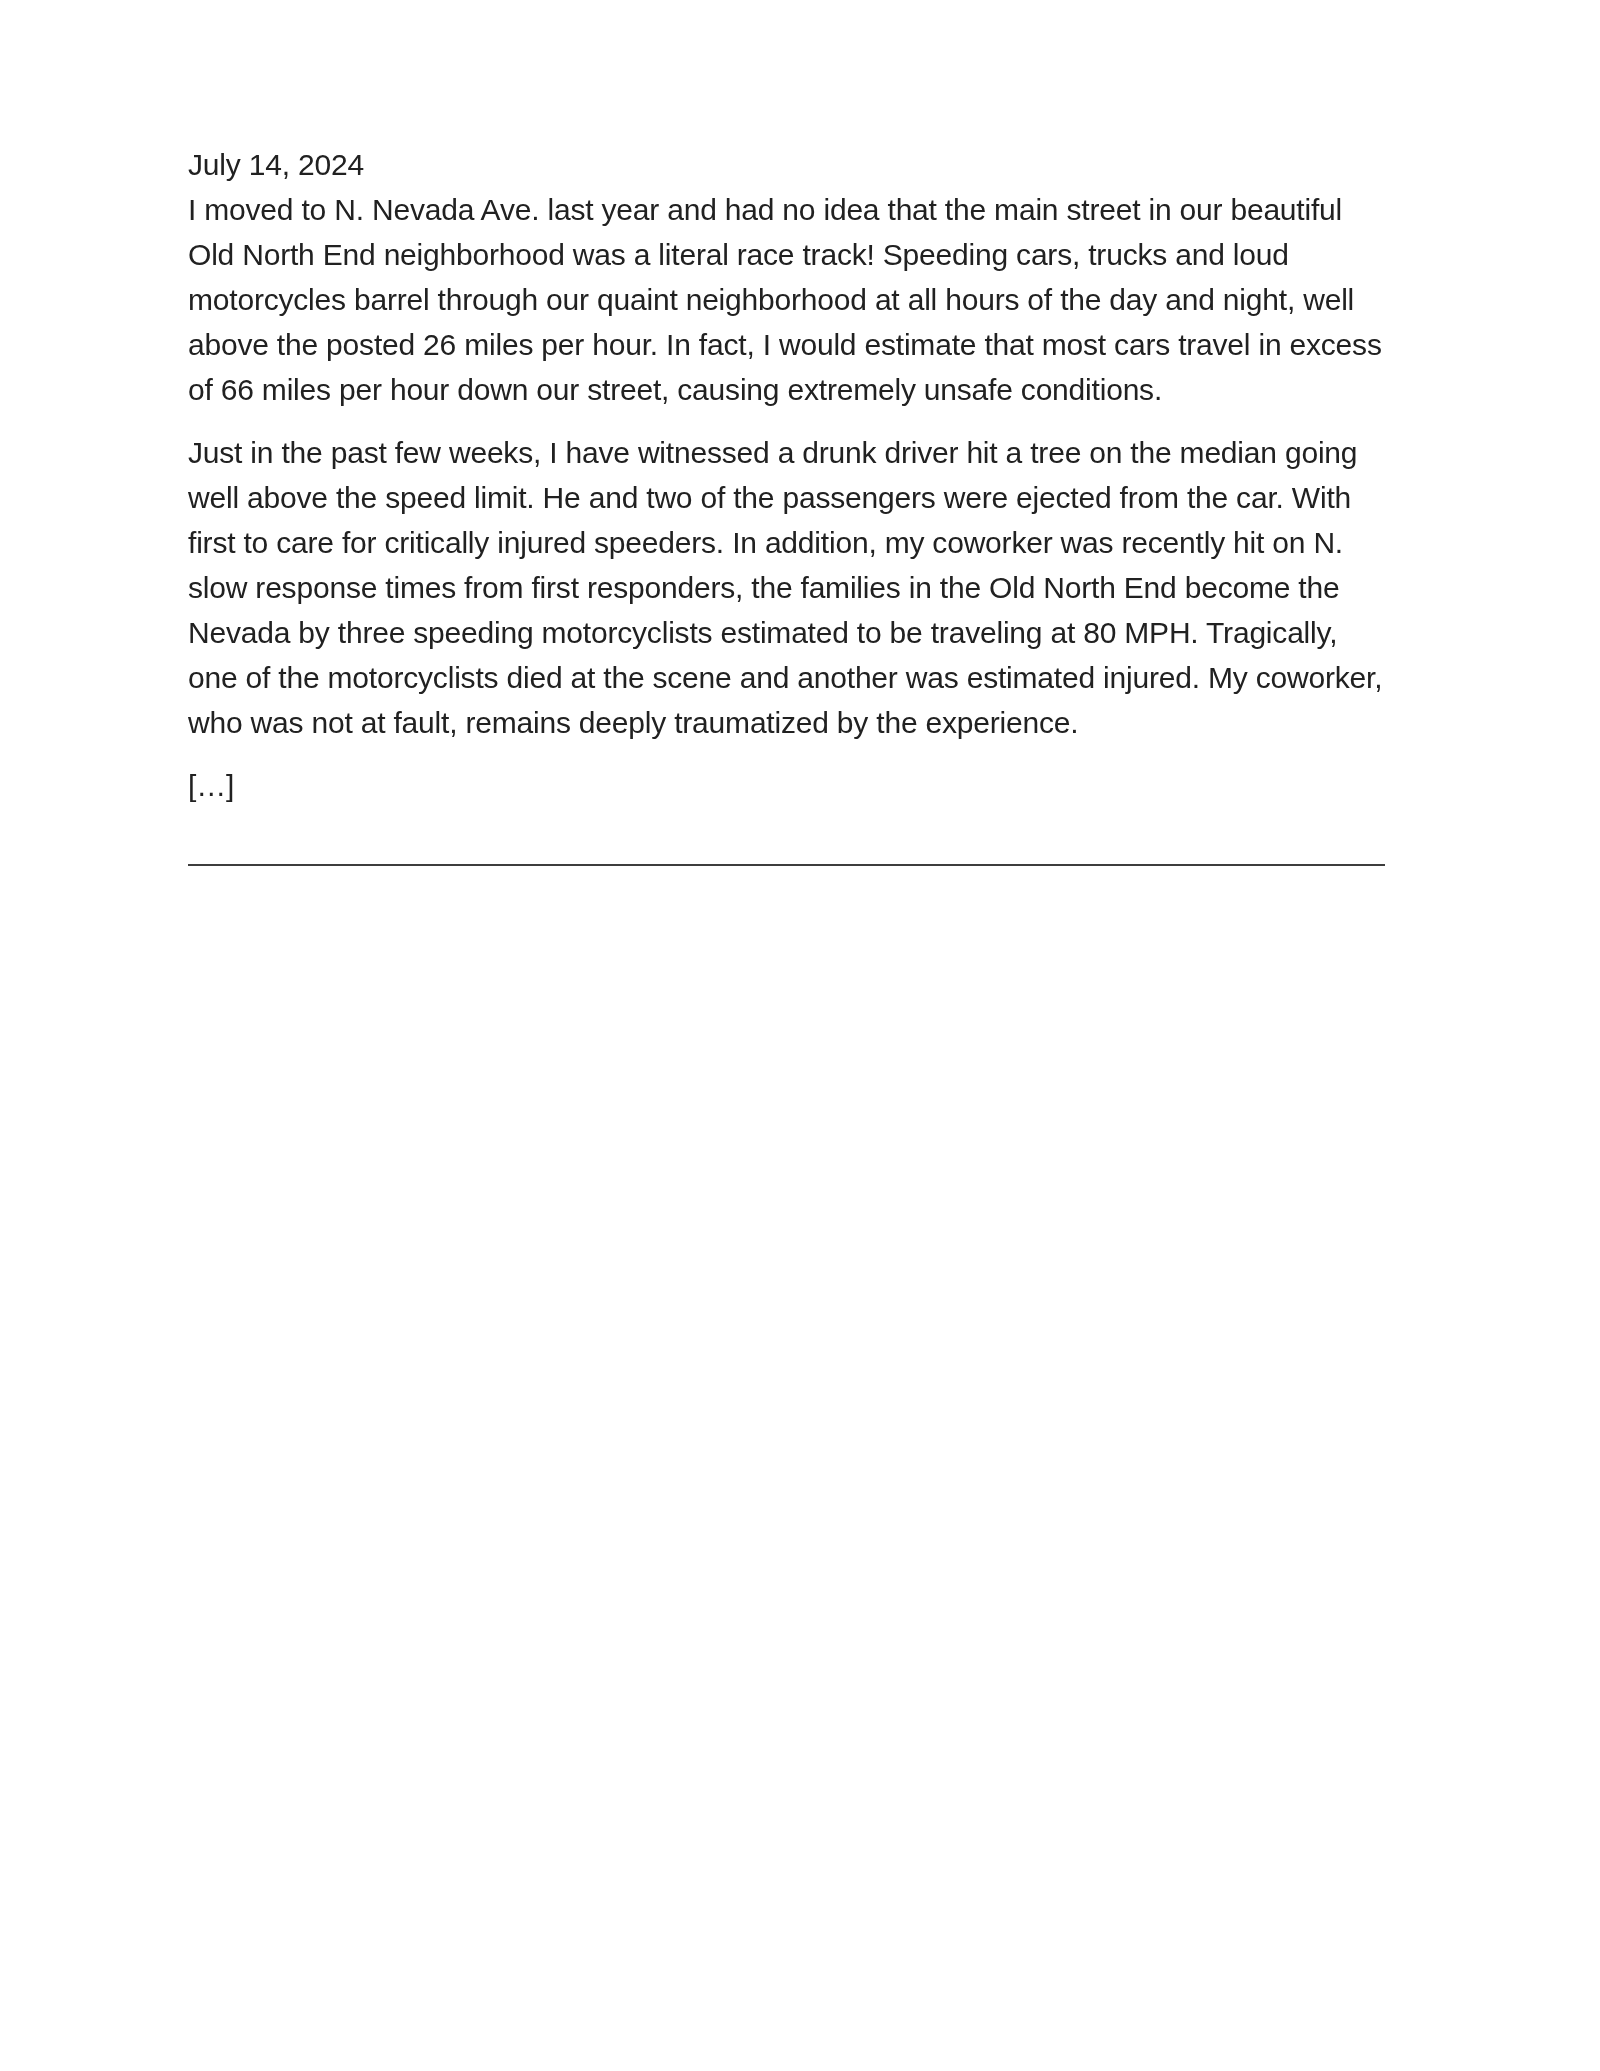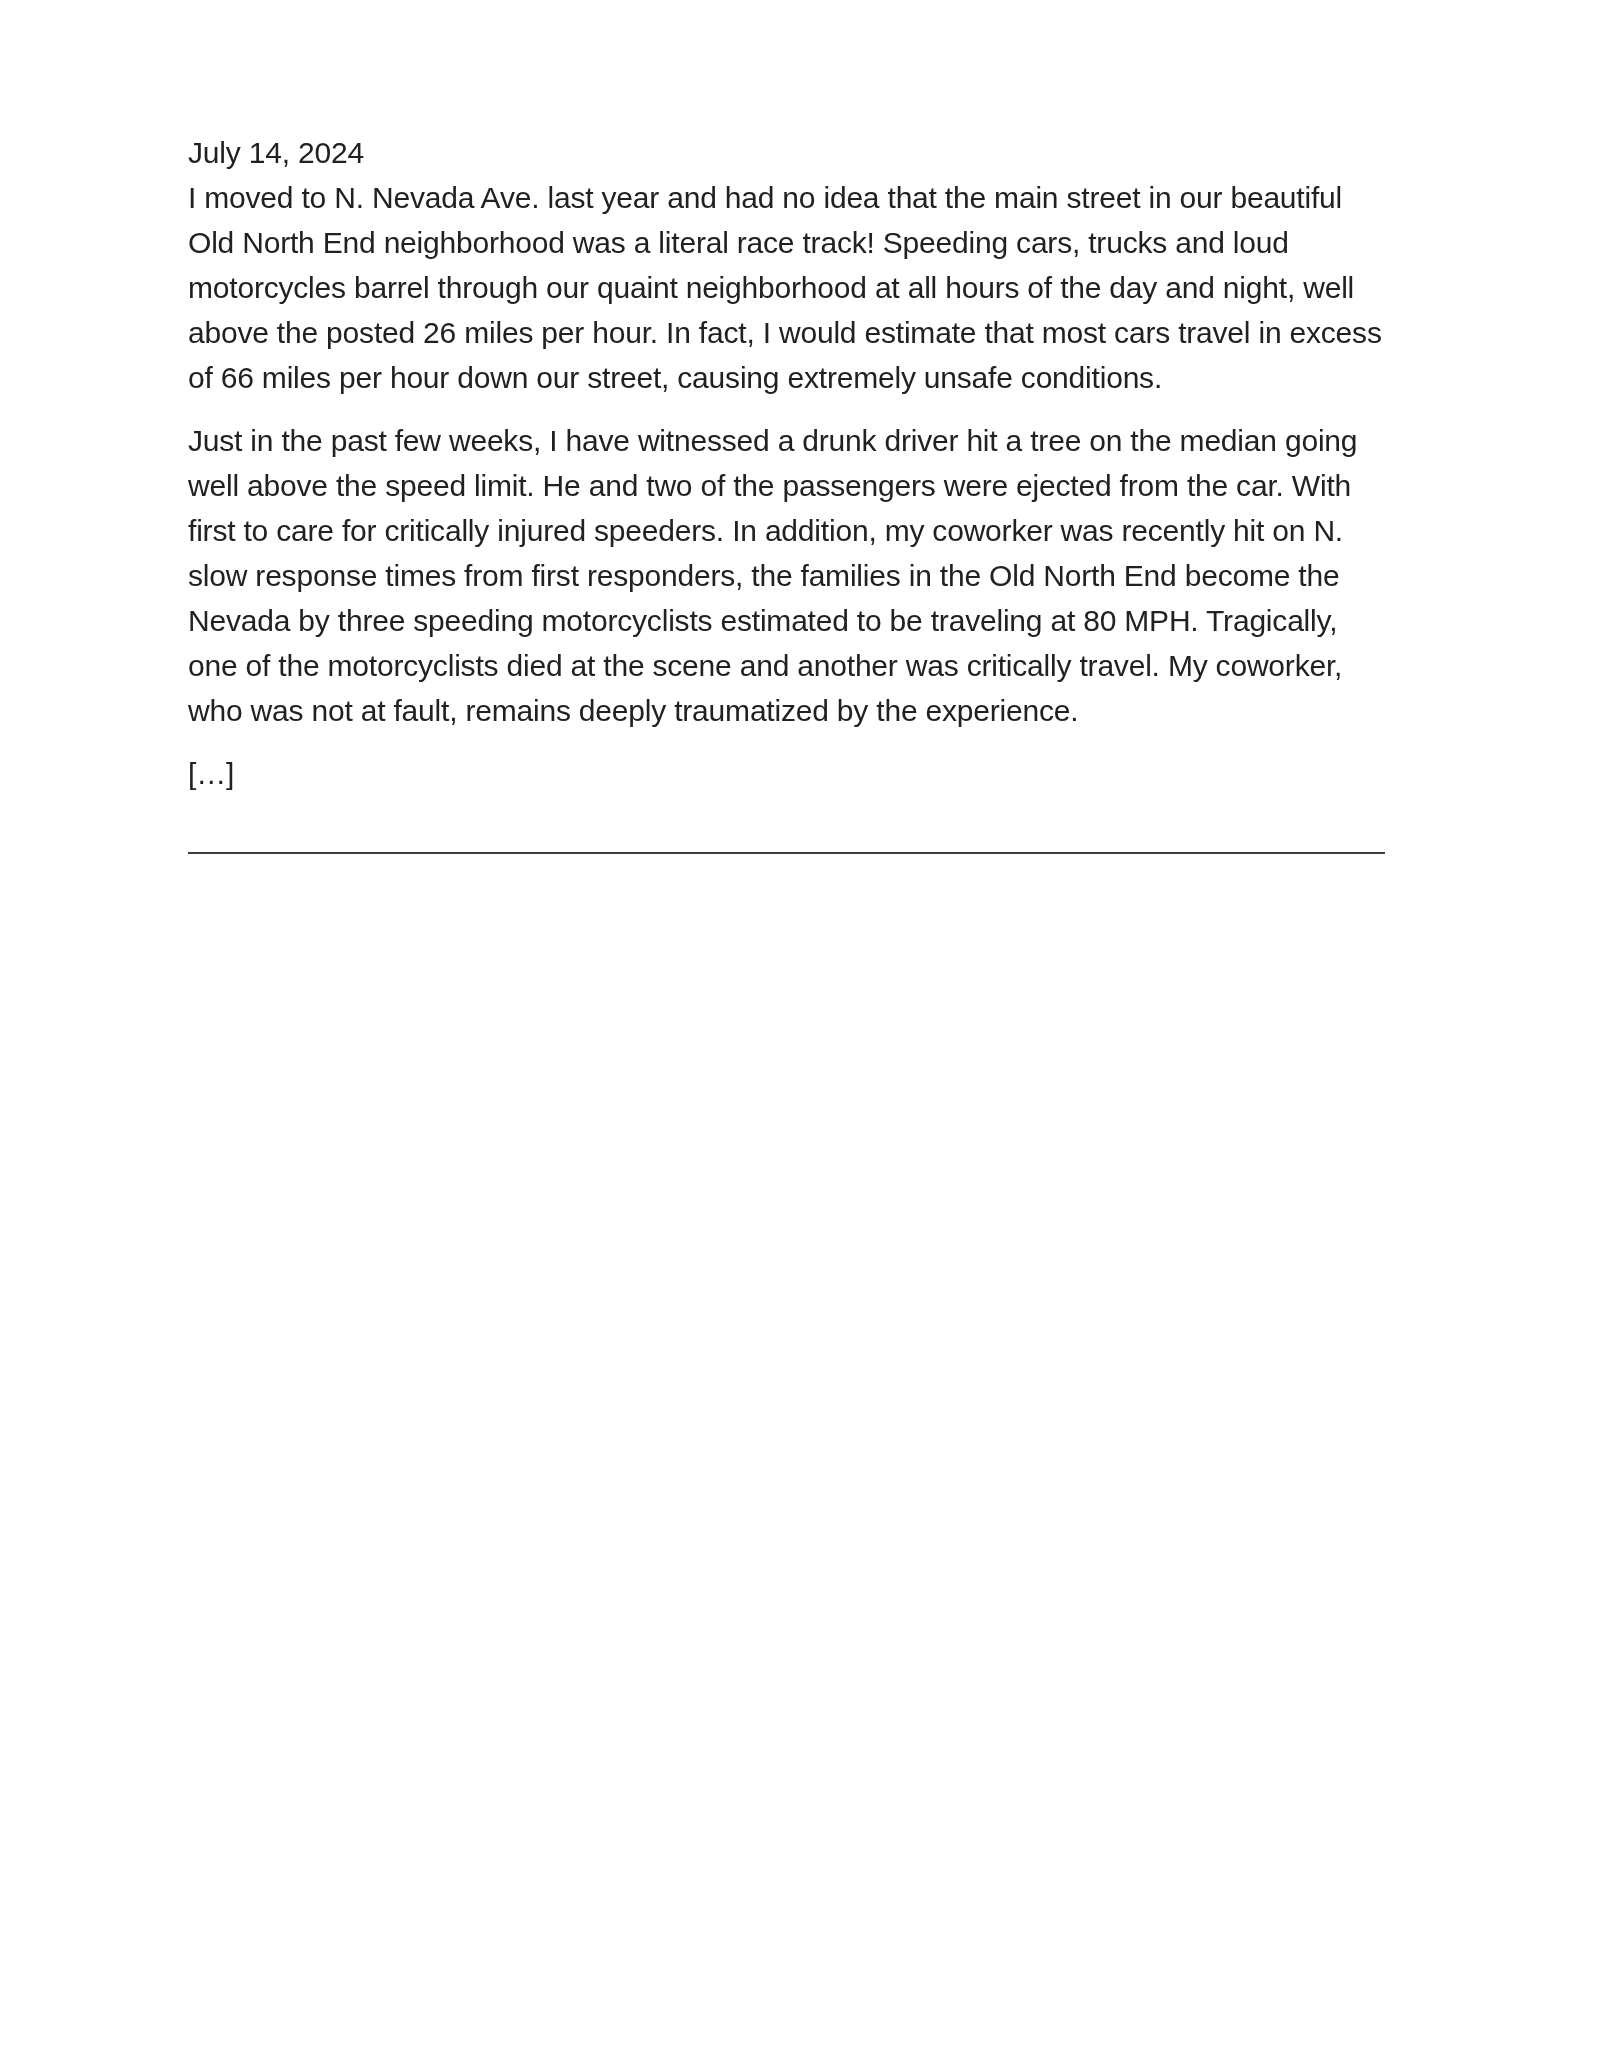--- a/index.html
+++ b/index.html
@@ -9,21 +9,21 @@
   }
   body {
     width: 1600px;
     height: 2071px;
     position: relative;
     font-family: "Liberation Sans", sans-serif;
   }
   .letter {
     position: absolute;
     left: 188px;
-    top: 130px;
+    top: 142px;
     width: 1240px;
     font-size: 30px;
     line-height: 45px;
     letter-spacing: -0.2px;
     color: var(--text-color, #212121);
   }
   .letter p {
     margin: 0;
     white-space: nowrap;
   }
@@ -52,21 +52,21 @@
     <p>above the posted 26 miles per hour. In fact, I would estimate that most cars travel in excess</p>
     <p>of 66 miles per hour down our street, causing extremely unsafe conditions.</p>
   </div>
 
   <div class="block">
     <p>Just in the past few weeks, I have witnessed a drunk driver hit a tree on the median going</p>
     <p>well above the speed limit. He and two of the passengers were ejected from the car. With</p>
     <p>first to care for critically injured speeders. In addition, my coworker was recently hit on N.</p>
     <p>slow response times from first responders, the families in the Old North End become the</p>
     <p>Nevada by three speeding motorcyclists estimated to be traveling at 80 MPH. Tragically,</p>
-    <p>one of the motorcyclists died at the scene and another was critically travel. My coworker,</p>
+    <p>one of the motorcyclists died at the scene and another was estimated injured. My coworker,</p>
     <p>who was not at fault, remains deeply traumatized by the experience.</p>
   </div>
 
   <p>[…]</p>
 
   <hr class="divider">
 
 </div>
 
 </body></html>

